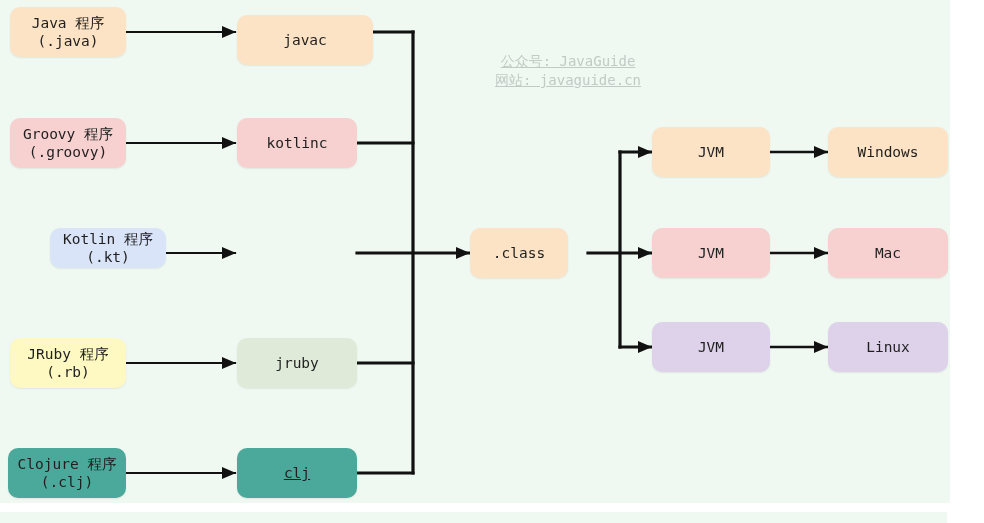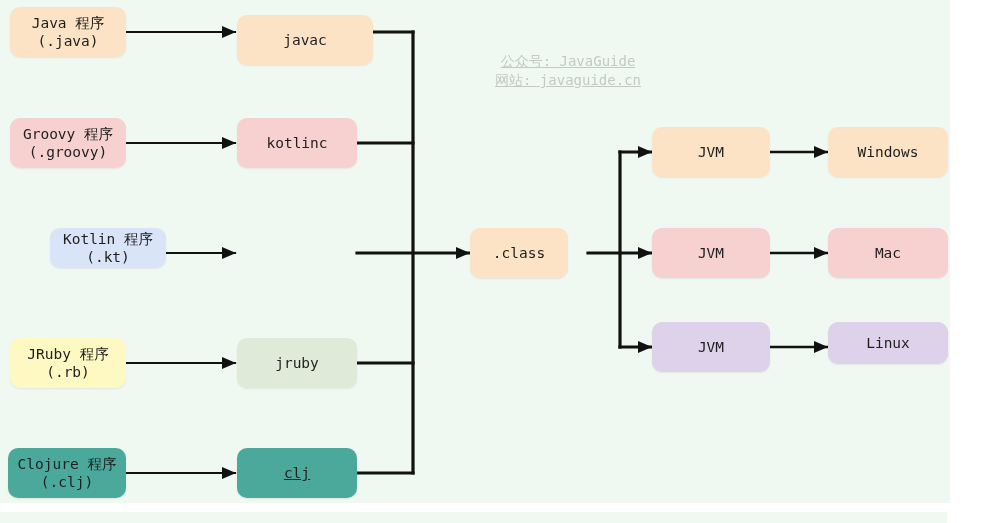--- a/index.html
+++ b/index.html
@@ -124,17 +124,17 @@
   <div class="node" style="left: 652px; top: 322px; width: 118px; height: 50px; background-color: rgb(222, 210, 234);">
     <span>JVM</span>
   </div>
 
   <div class="node" style="left: 828px; top: 127px; width: 120px; height: 50px; background-color: rgb(252, 227, 197);">
     <span>Windows</span>
   </div>
   <div class="node" style="left: 828px; top: 228px; width: 120px; height: 50px; background-color: rgb(247, 208, 208);">
     <span>Mac</span>
   </div>
-  <div class="node" style="left: 828px; top: 322px; width: 120px; height: 42px; background-color: rgb(222, 210, 234);">
+  <div class="node" style="left: 828px; top: 322px; width: 120px; height: 50px; background-color: rgb(222, 210, 234);">
     <span>Linux</span>
   </div>
 
 </div>
 
 </body></html>

